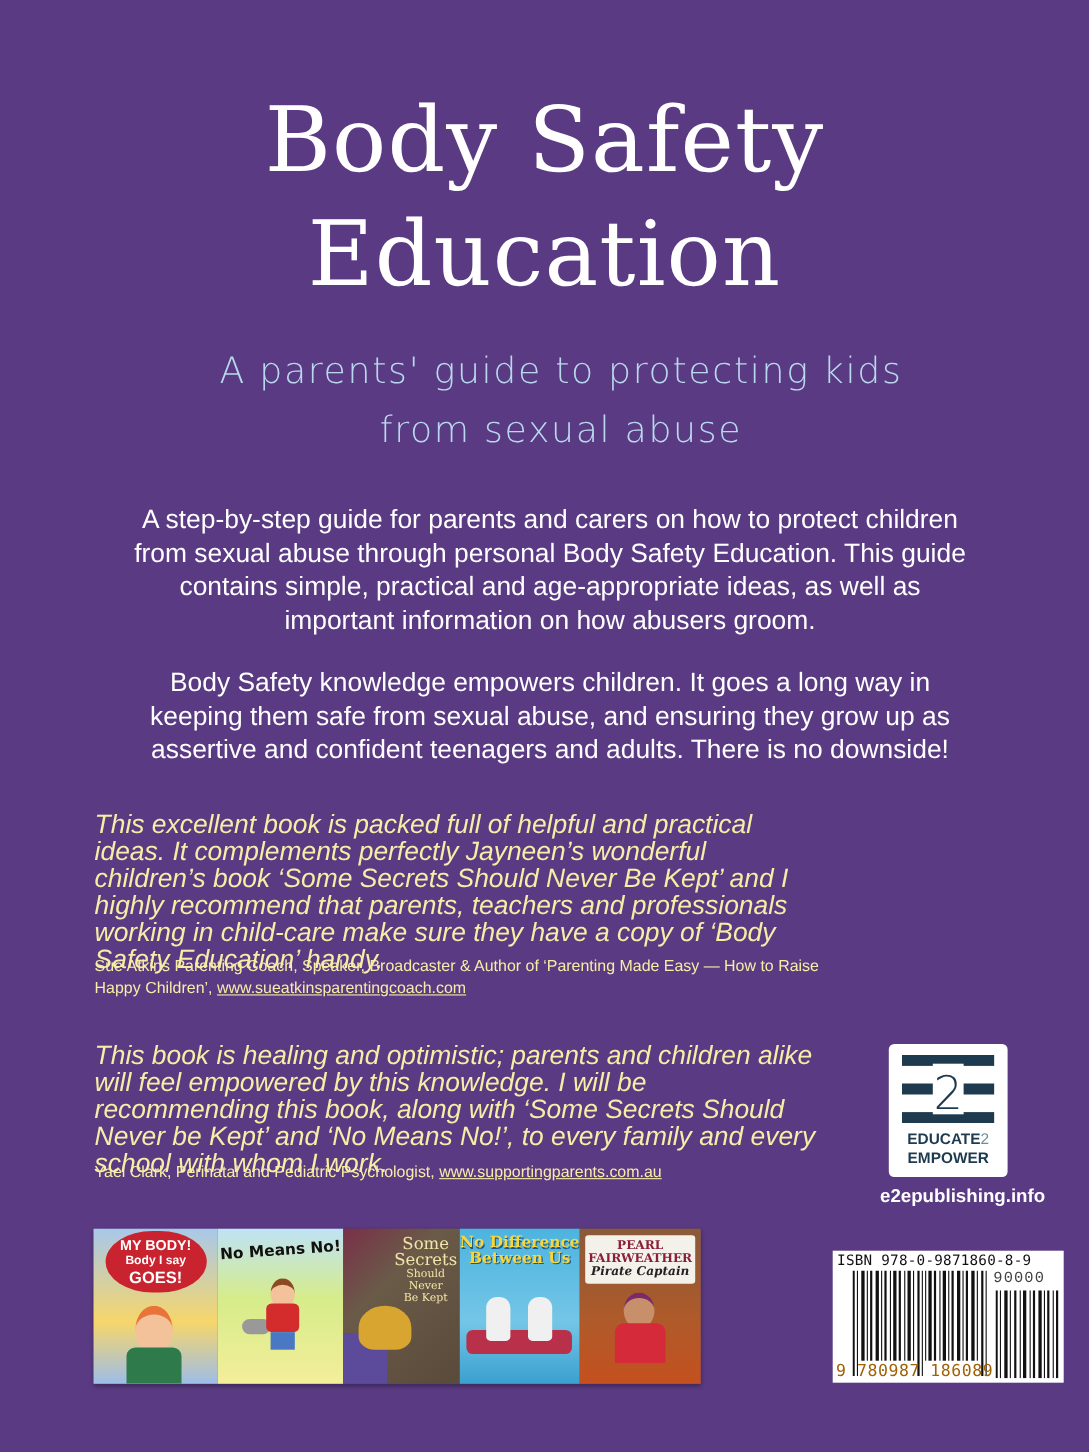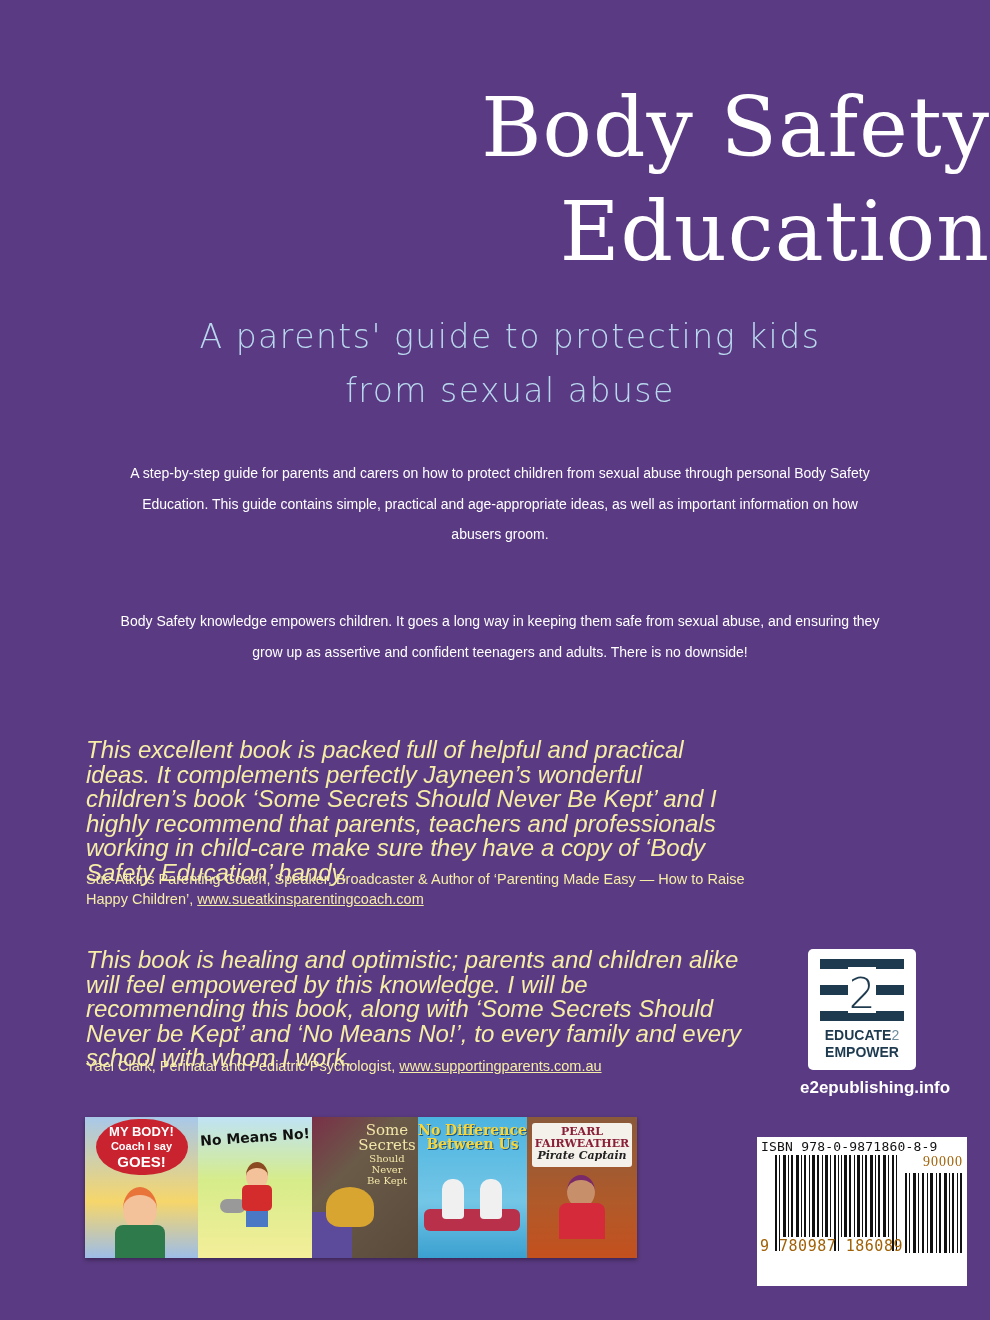--- a/index.html
+++ b/index.html
@@ -3,39 +3,39 @@
   <meta charset="utf-8">
   <style>
     html, body { margin: 0; padding: 0; }
     body {
       width: 990px; height: 1320px;
       background: #5a3a82;
       position: relative; overflow: hidden;
       font-family: "Liberation Sans", sans-serif;
     }
     .title {
-      position: absolute; left: 0; width: 990px; text-align: right;
+      position: absolute; left: 0; width: 990px; text-align: center;
       color: #ffffff;
       font-family: "DejaVu Serif", serif;
       font-size: 82px; line-height: 100px; letter-spacing: 1px;
     }
     .title.l1 { top: 78px; }
     .title.l2 { top: 182px; }
     .subtitle {
       position: absolute; left: 0; width: 1020px; text-align: center;
       color: #b9d8ee;
       font-family: "DejaVu Sans", sans-serif;
       font-weight: 300;
       font-size: 33px; line-height: 54px; letter-spacing: 1.5px;
     }
     .subtitle.l1 { top: 310px; }
     .subtitle.l2 { top: 364px; }
     .desc {
       position: absolute; left: 120px; width: 760px; text-align: center;
-      color: #ffffff; font-size: 14px; line-height: 30.5px;
+      color: #ffffff; font-size: 24px; line-height: 30.5px;
     }
     .desc p { margin: 0; }
     .desc.p1 { top: 458px; }
     .desc.p2 { top: 606px; }
     .quote {
       position: absolute; left: 86px; width: 660px;
       color: #f6eda6; font-style: italic;
       font-size: 24px; line-height: 24.5px;
     }
     .quote.q1 { top: 738px; }
@@ -57,33 +57,32 @@
       color: #1e3a4f; font-weight: bold; font-size: 14px; line-height: 16px;
     }
     .logo-text.t1 { top: 78px; }
     .logo-text.t2 { top: 95px; }
     .logo-text .two { color: #6e8ea0; font-weight: normal; }
     .site {
       position: absolute; left: 800px; top: 1078px; width: 140px;
       color: #ffffff; font-weight: bold; font-size: 17px;
     }
     .barcode {
-      position: absolute; left: 757px; top: 1137px; width: 210px; height: 149px;
+      position: absolute; left: 757px; top: 1137px; width: 210px; height: 120px;
       background: #ffffff;
     }
     .isbn-top {
       position: absolute; left: 4px; top: 2px; width: 204px;
       font-family: "DejaVu Sans Mono", monospace; font-size: 13px; color: #111;
       letter-spacing: 0.2px; white-space: nowrap;
     }
     .addon {
       position: absolute; left: 146px; top: 17px;
-      font-family: Liberation Serif, serif; font-size: 14px; color: #a16207;
+      font-family: Liberation Mono, monospace; font-size: 14px; color: #404040;
       letter-spacing: 1px;
-      margin-left: 20px;
     }
     .isbn-bottom {
       position: absolute; left: 3px; top: 100px;
       font-family: "DejaVu Sans Mono", monospace; font-size: 15px; color: #a16207;
       letter-spacing: 0.5px; white-space: pre;
     }
     .bars { position: absolute; }
     .books {
       position: absolute; left: 85px; top: 1117px; width: 552px; height: 141px;
       display: flex; box-shadow: 0 2px 4px rgba(0,0,0,0.35);
@@ -146,21 +145,21 @@
 
 <div class="quote q2">This book is healing and optimistic; parents and children alike will feel empowered by this knowledge. I will be recommending this book, along with ‘Some Secrets Should Never be Kept’ and ‘No Means No!’, to every family and every school with whom I work.</div>
 <div class="attrib a2">
   <span>Yael Clark, Perinatal and Pediatric Psychologist, </span><a>www.supportingparents.com.au</a>
 </div>
 
 <div class="books">
   <div class="book b1">
     <div class="bubble bt">
       <div>MY BODY!</div>
-      <div style="font-size:11px">Coach I say</div>
+      <div style="font-size:11px">Body I say</div>
       <div style="font-size:15px">GOES!</div>
     </div>
     <div class="face"></div>
     <div class="body"></div>
   </div>
   <div class="book b2">
     <div class="bt">No Means No!</div>
     <div class="dog"></div>
     <div class="kid"></div>
     <div class="shirt"></div>

